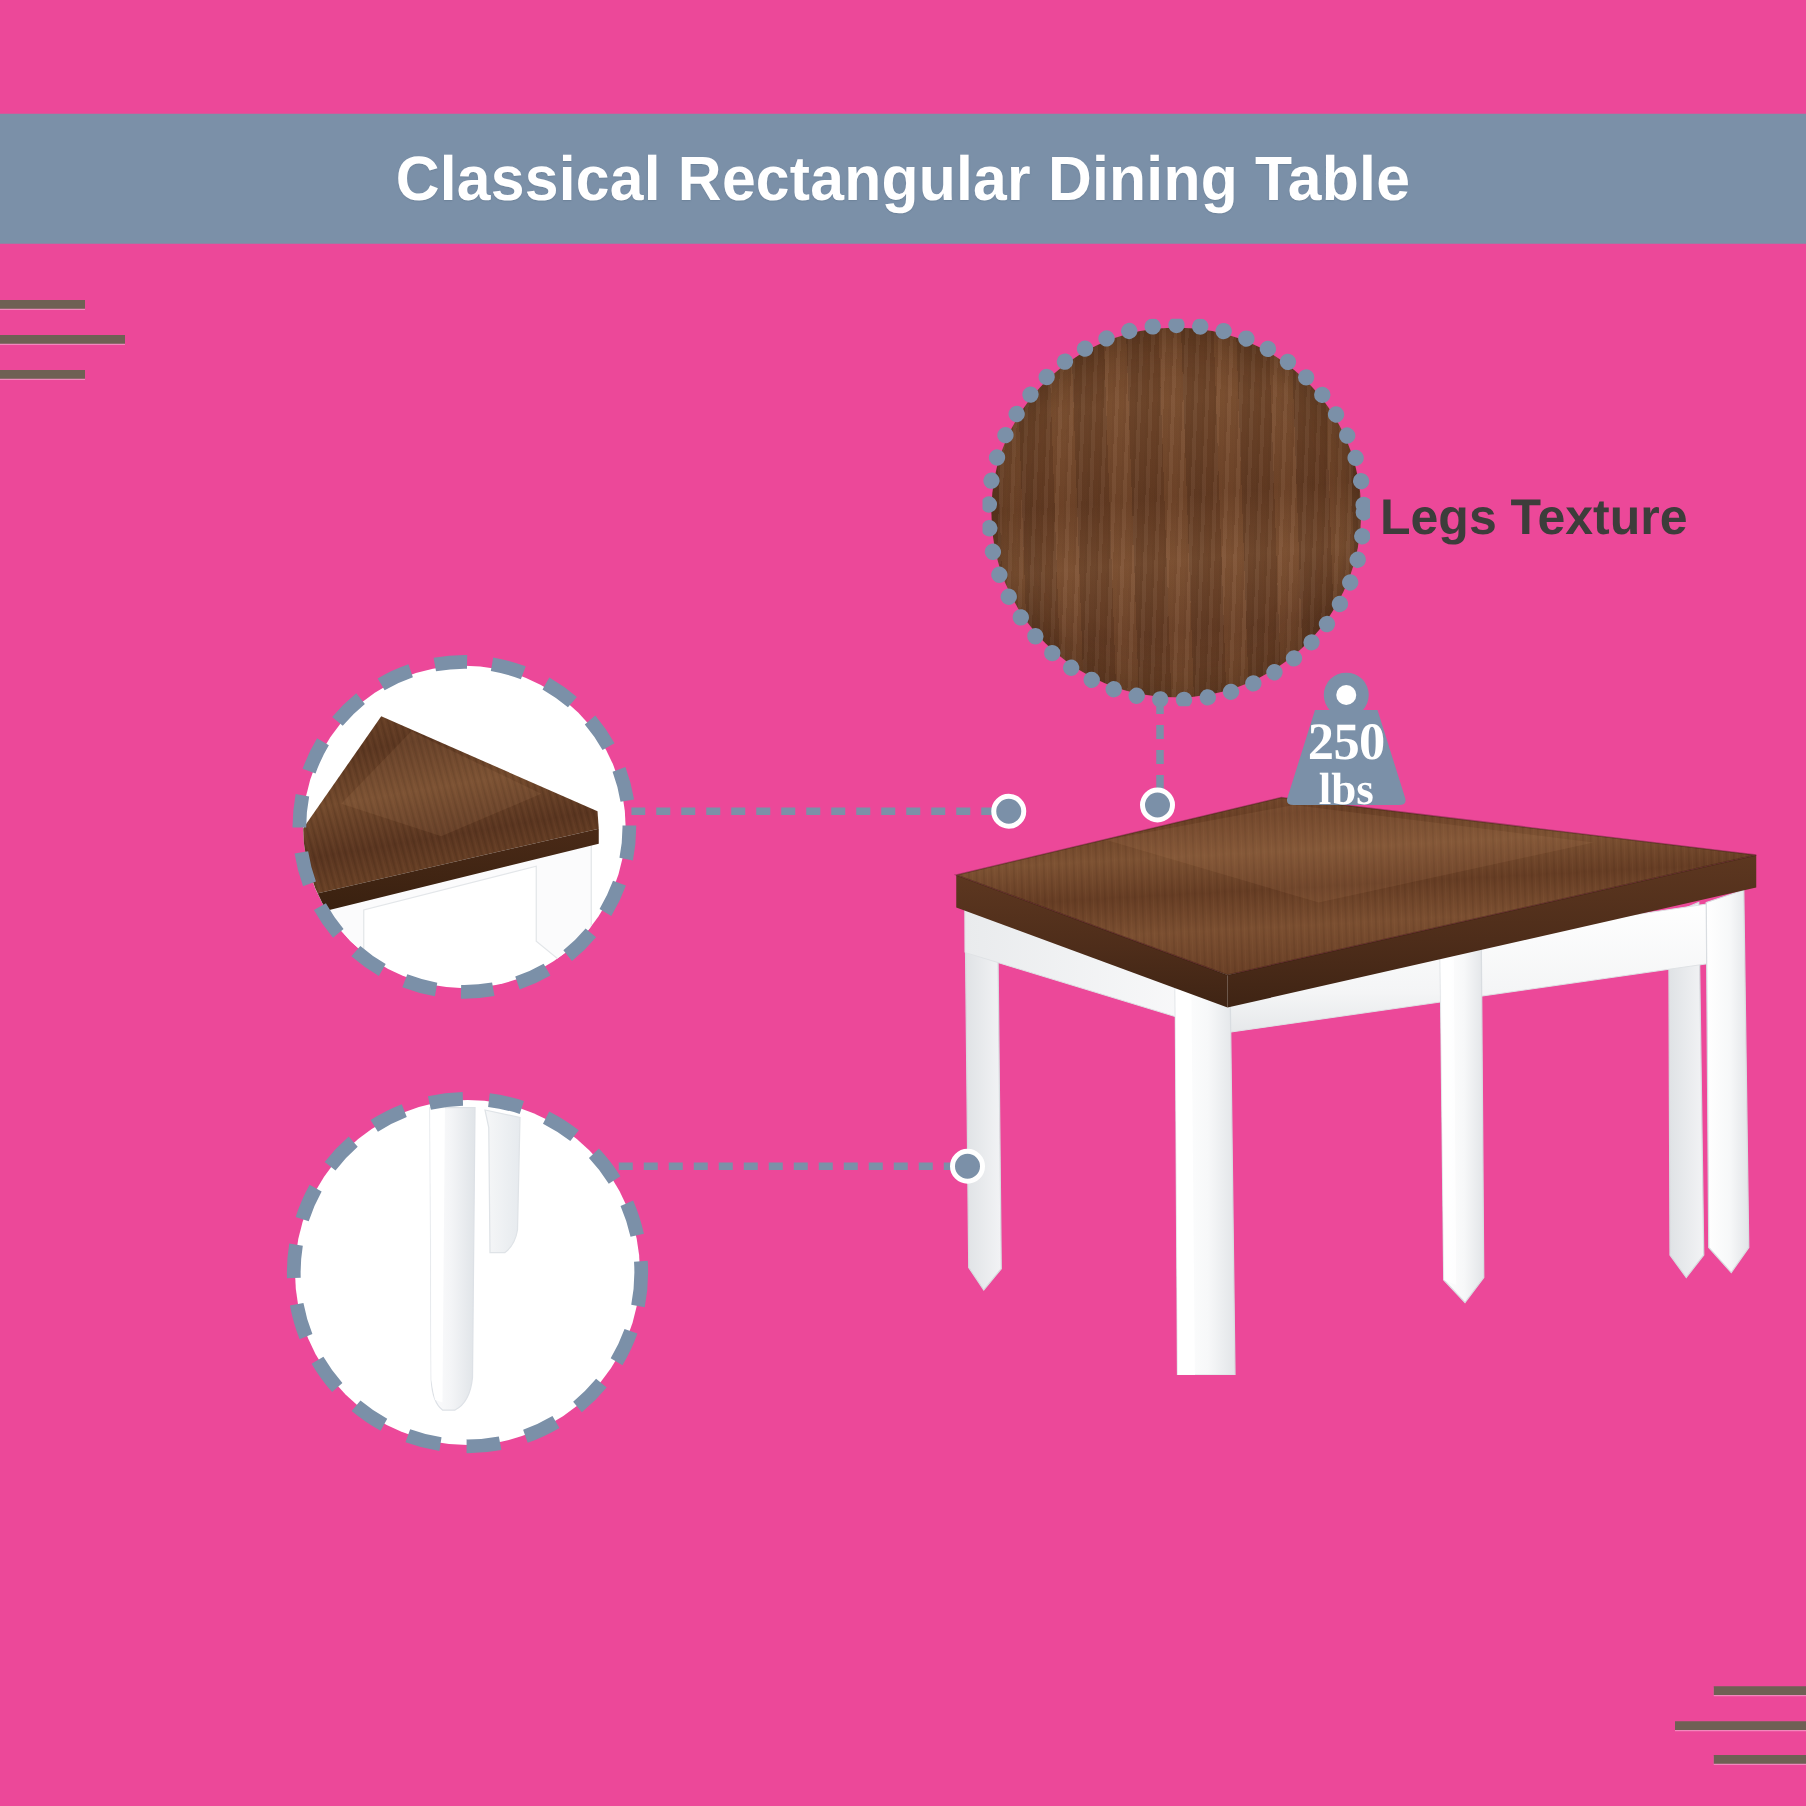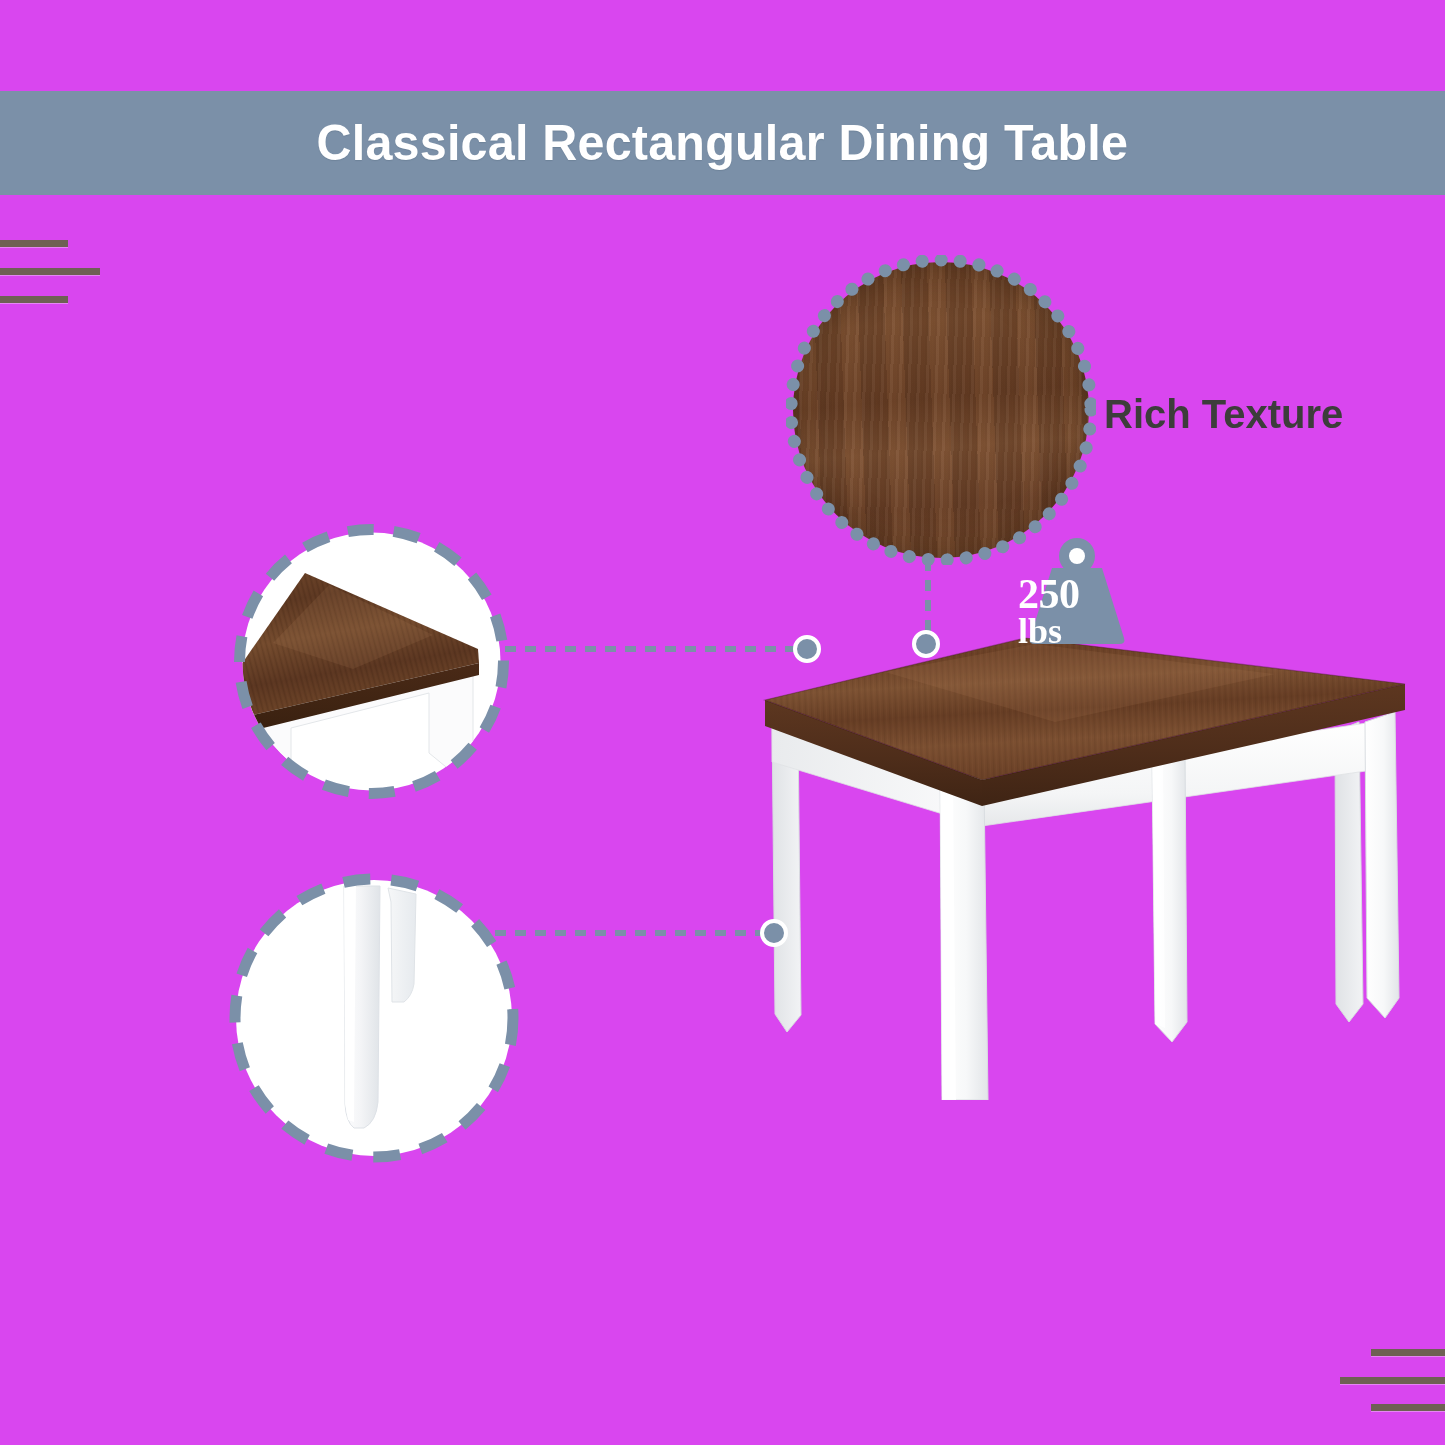--- a/index.html
+++ b/index.html
@@ -7,21 +7,21 @@
     padding: 0;
     background: #ffffff;
   }
   body {
     font-family: "Liberation Sans", sans-serif;
   }
   #canvas {
     position: relative;
     width: 1445px;
     height: 1445px;
-    background: #d946ef;
+    background: #ec4899;
     overflow: hidden;
   }
 
   
   .banner {
     position: absolute;
     left: 0;
     top: 91px;
     width: 1445px;
     height: 104px;
@@ -159,20 +159,21 @@
     left: 1018px;
     top: 538px;
     width: 118px;
     height: 108px;
   }
   .weight-text {
     position: absolute;
     left: 0;
     top: 36px;
     width: 118px;
+    text-align: center;
     color: #ffffff;
     font-family: "Liberation Serif", serif;
     font-weight: bold;
     line-height: 0.96;
     pointer-events: none;
   }
   .weight-num { font-size: 42px; display: block; letter-spacing: -0.5px; }
   .weight-unit { font-size: 36px; display: block; }
 
   
@@ -330,21 +331,21 @@
     </g>
   </svg>
   <svg class="dashed-ring circle-mdf" viewBox="0 0 277 277">
     <circle cx="138.5" cy="138.5" r="132" fill="none" stroke="#7b90a8" stroke-width="11" stroke-dasharray="26 20" stroke-linecap="butt"></circle>
   </svg>
 
   <div class="callout circle-texture"></div>
   <svg class="dot-ring" viewBox="0 0 310 310">
     <circle cx="155" cy="155" r="150" fill="none" stroke="#7b90a8" stroke-width="13" stroke-dasharray="0.1 19" stroke-linecap="round"></circle>
   </svg>
-  <div class="label label-texture">Rich Texture</div>
+  <div class="label label-texture">Legs Texture</div>
 
   <svg class="legs-art" viewBox="0 0 292 292">
     <defs>
       <clipPath id="clipLegs">
           <circle cx="146" cy="146" r="138"></circle>
         </clipPath>
       <linearGradient id="legBigG" x1="0" y1="0" x2="1" y2="0">
         <stop offset="0%" stop-color="#fdfdfe"></stop>
         <stop offset="45%" stop-color="#f4f5f7"></stop>
         <stop offset="100%" stop-color="#e0e4e8"></stop>

